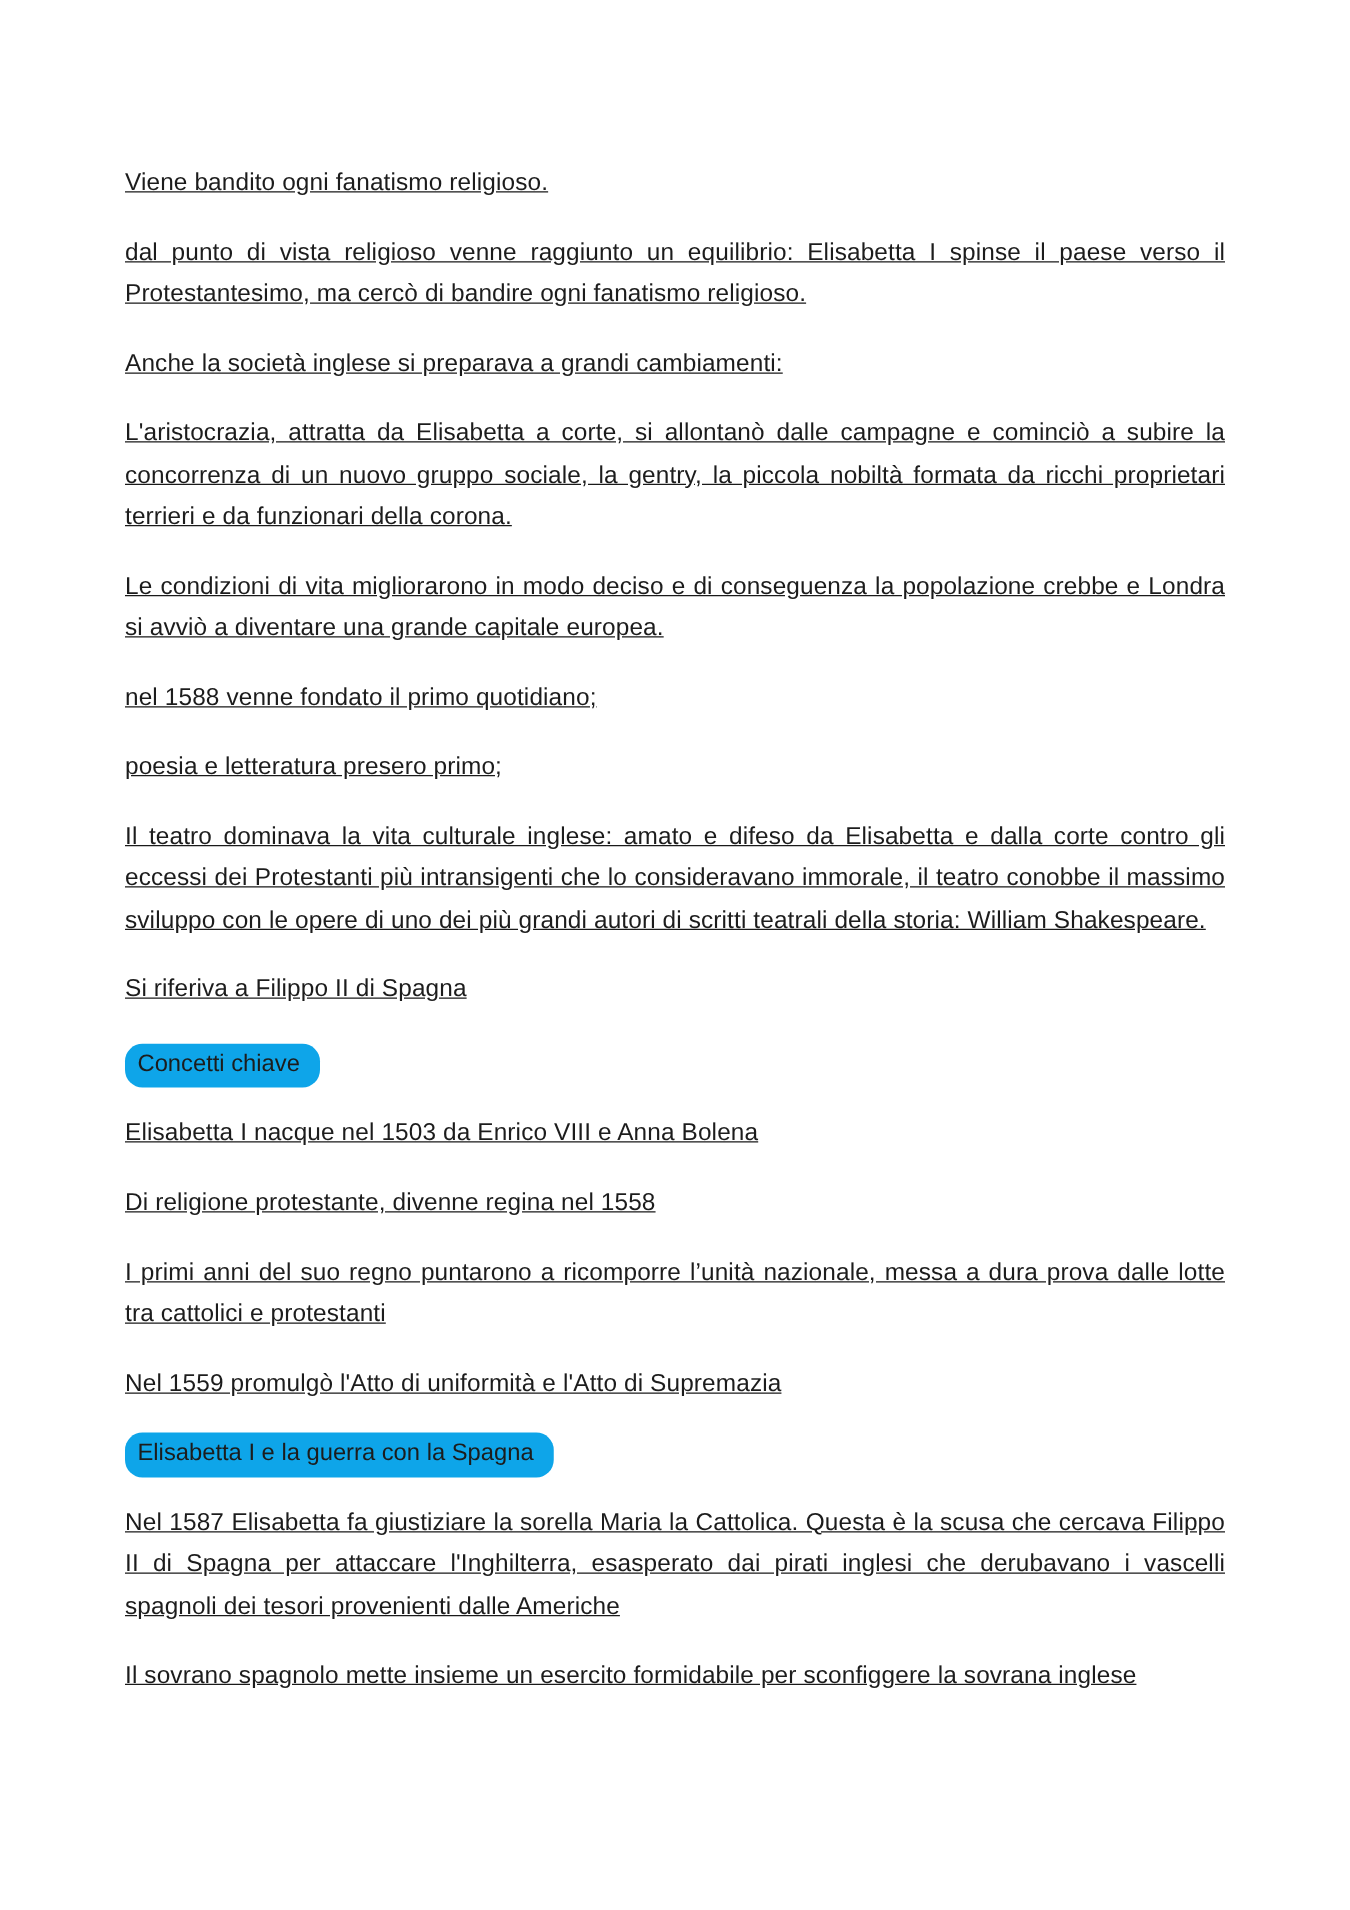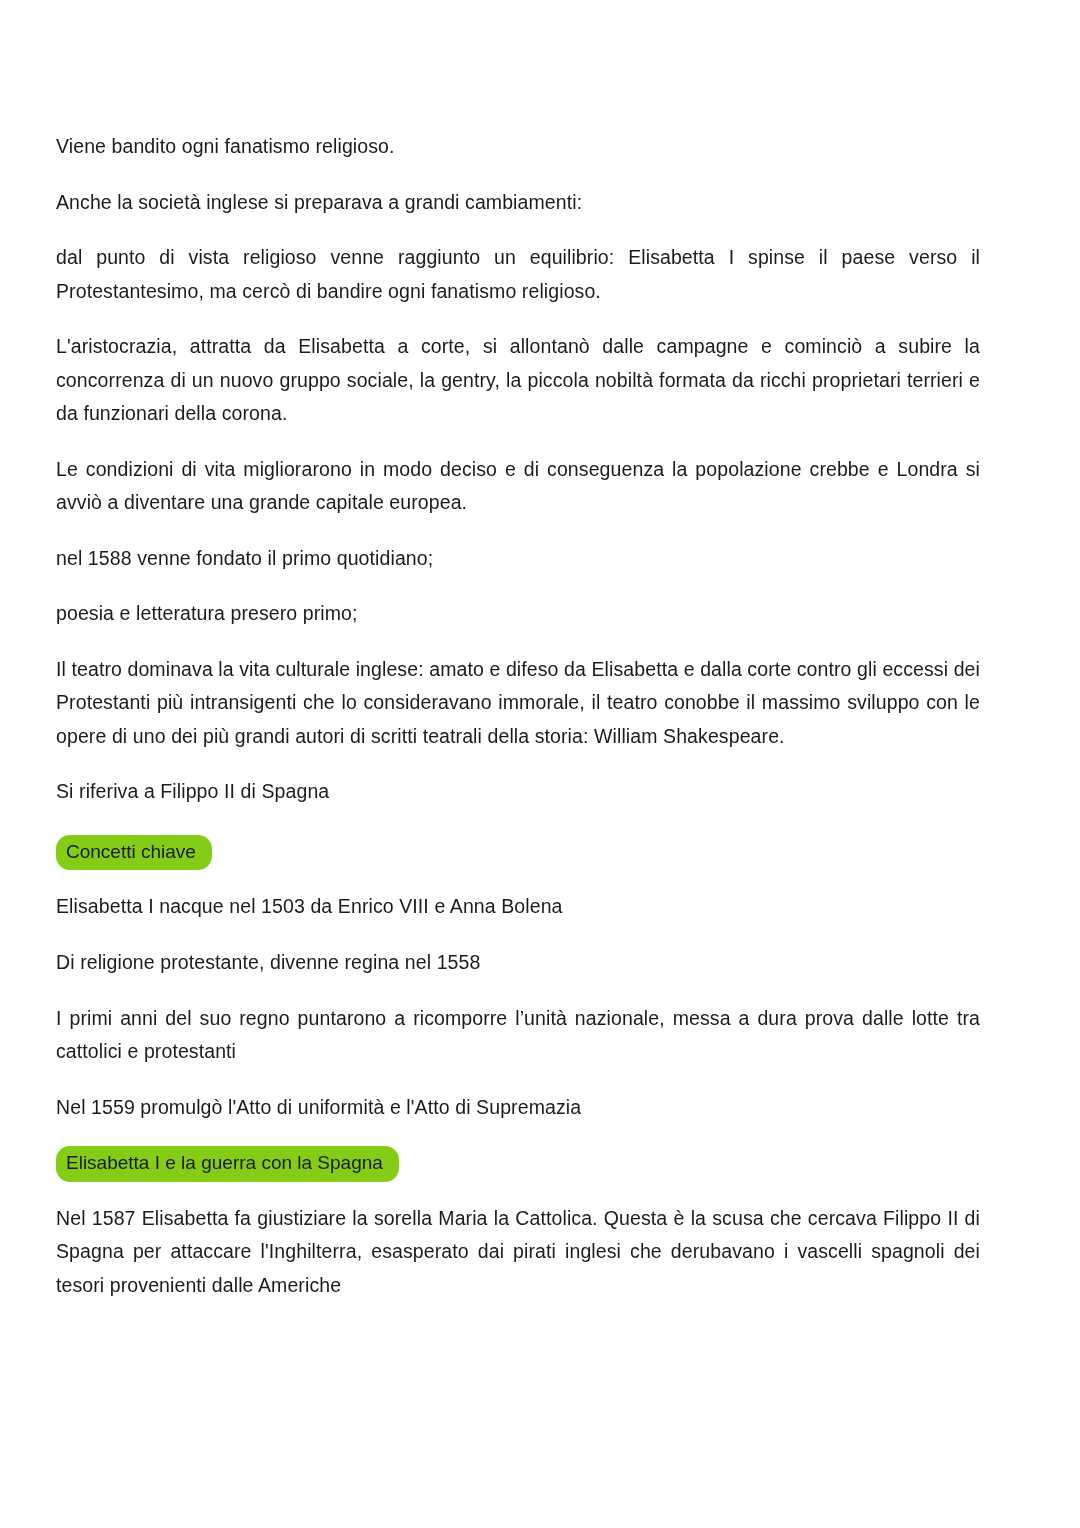--- a/index.html
+++ b/index.html
@@ -10,62 +10,63 @@
   body {
     width: 1080px;
     min-height: 1528px;
     font-family: "Liberation Sans", sans-serif;
     color: #1a1a1a;
   }
   .page {
     width: 1080px;
     min-height: 1528px;
     box-sizing: border-box;
-    padding: 130px 100px 90px 56px;
+    padding: 130px 100px 90px 100px;
     background: #ffffff;
+    text-decoration: underline;
   }
   .block {
     font-size: 19.5px;
     line-height: 1.72;
     text-align: justify;
     margin: 0 0 22px 0;
     letter-spacing: 0.1px;
     color: #1c1c1c;
     font-weight: 400;
   }
   .block.nojustify {
     text-align: left;
   }
   .highlight-wrap {
     margin: 0 0 20px 0;
   }
   .highlight {
     display: inline-block;
-    background: #84cc16;
+    background: #0ea5e9;
     border-radius: 14px;
     padding: 3px 16px 4px 10px;
     font-size: 19px;
     line-height: 1.5;
     color: #1c1c1c;
   }
   .quote {
     margin-bottom: 6px;
   }
   .quote-attr {
     margin-bottom: 26px;
   }
 </style>
 </head>
 <body>
 
 <div class="page">
 
   <p class="block nojustify">Viene bandito ogni fanatismo religioso.</p>
+  <p class="block">dal punto di vista religioso venne raggiunto un equilibrio: Elisabetta I spinse il paese verso il Protestantesimo, ma cercò di bandire ogni fanatismo religioso.</p>
   <p class="block nojustify">Anche la società inglese si preparava a grandi cambiamenti:</p>
-  <p class="block">dal punto di vista religioso venne raggiunto un equilibrio: Elisabetta I spinse il paese verso il Protestantesimo, ma cercò di bandire ogni fanatismo religioso.</p>
   <p class="block">L'aristocrazia, attratta da Elisabetta a corte, si allontanò dalle campagne e cominciò a subire la concorrenza di un nuovo gruppo sociale, la gentry, la piccola nobiltà formata da ricchi proprietari terrieri e da funzionari della corona.</p>
   <p class="block">Le condizioni di vita migliorarono in modo deciso e di conseguenza la popolazione crebbe e Londra si avviò a diventare una grande capitale europea.</p>
   <p class="block nojustify">nel 1588 venne fondato il primo quotidiano;</p>
   <p class="block nojustify">poesia e letteratura presero primo;</p>
   <p class="block">Il teatro dominava la vita culturale inglese: amato e difeso da Elisabetta e dalla corte contro gli eccessi dei Protestanti più intransigenti che lo consideravano immorale, il teatro conobbe il massimo sviluppo con le opere di uno dei più grandi autori di scritti teatrali della storia: William Shakespeare.</p>
   <p class="block nojustify quote-attr">Si riferiva a Filippo II di Spagna</p>
 
   <div class="highlight-wrap">
     <span class="highlight">Concetti chiave</span>
   </div>
@@ -73,14 +74,15 @@
   <p class="block nojustify">Elisabetta I nacque nel 1503 da Enrico VIII e Anna Bolena</p>
   <p class="block nojustify">Di religione protestante, divenne regina nel 1558</p>
   <p class="block">I primi anni del suo regno puntarono a ricomporre l’unità nazionale, messa a dura prova dalle lotte tra cattolici e protestanti</p>
   <p class="block nojustify">Nel 1559 promulgò l'Atto di uniformità e l'Atto di Supremazia</p>
 
   <div class="highlight-wrap">
     <span class="highlight">Elisabetta I e la guerra con la Spagna</span>
   </div>
 
   <p class="block">Nel 1587 Elisabetta fa giustiziare la sorella Maria la Cattolica. Questa è la scusa che cercava Filippo II di Spagna per attaccare l'Inghilterra, esasperato dai pirati inglesi che derubavano i vascelli spagnoli dei tesori provenienti dalle Americhe</p>
+  <p class="block">Il sovrano spagnolo mette insieme un esercito formidabile per sconfiggere la sovrana inglese</p>
 
 </div>
 
 </body></html>

